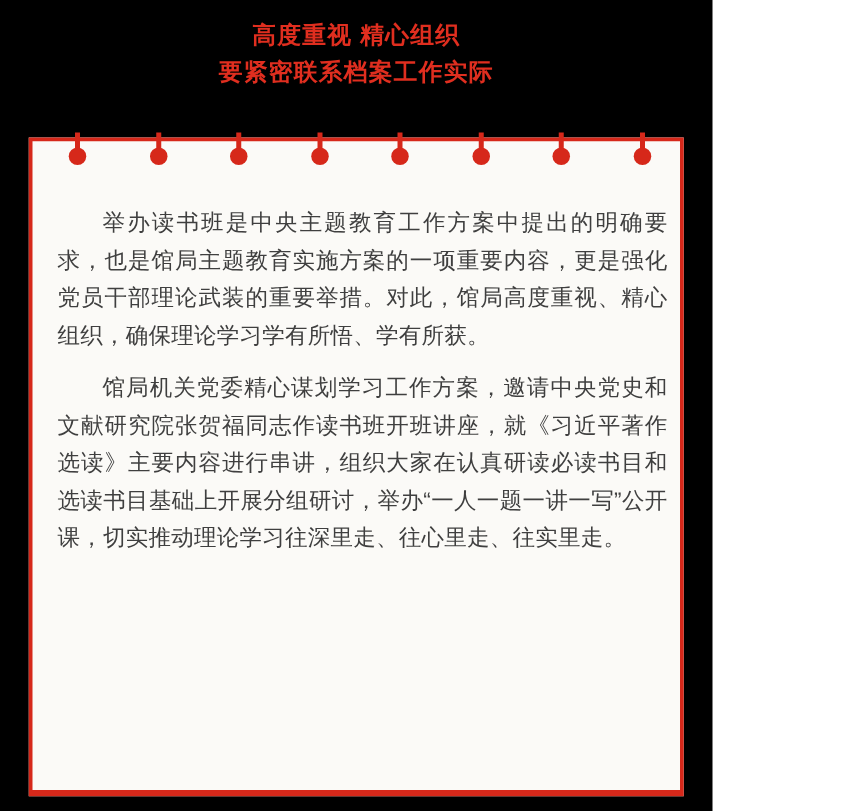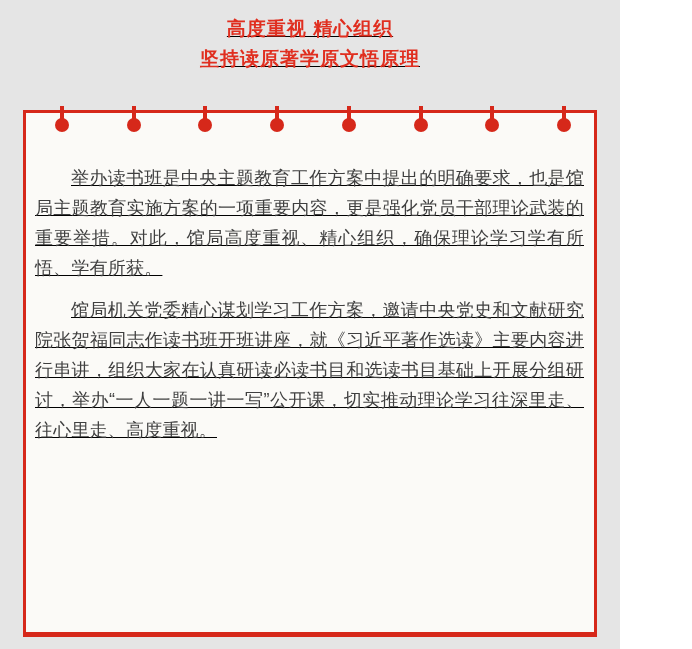--- a/index.html
+++ b/index.html
@@ -10,25 +10,24 @@
   }
   * { box-sizing: border-box; }
   html, body {
     margin: 0;
     padding: 0;
     background: #ffffff;
     font-family: "Liberation Sans", "DejaVu Sans", sans-serif;
   }
   .page {
     position: relative;
-    width: 620px;
+    width: 570px;
     height: 649px;
-    background: #e5e5e5;
+    background: #000000;
     overflow: hidden;
-    text-decoration: underline;
   }
   .page-title {
     padding-top: 14px;
     text-align: center;
     color: var(--title-red);
     font-weight: bold;
     font-size: 19px;
     line-height: 30px;
     letter-spacing: 1px;
   }
@@ -60,52 +59,52 @@
     position: absolute;
     top: 12px;
     left: 50%;
     transform: translateX(-50%);
     width: 14px;
     height: 14px;
     border-radius: 50%;
     background: var(--accent);
   }
   .article-body {
-    padding: 50px 10px 0 9px;
+    padding: 50px 10px 0 20px;
     font-size: 18px;
     line-height: 30px;
     color: var(--body-text);
     text-align: justify;
     letter-spacing: 0.2px;
   }
   .article-body p {
     margin: 0 0 12px 0;
     text-indent: 2em;
   }
 </style>
 </head>
 <body>
 
 <div class="page">
 
   <div class="page-title">
     <div>高度重视 精心组织</div>
-    <div>坚持读原著学原文悟原理</div>
+    <div>要紧密联系档案工作实际</div>
   </div>
 
   <div class="content-box">
     <div class="pins">
         <div class="pin"></div>
         <div class="pin"></div>
         <div class="pin"></div>
         <div class="pin"></div>
         <div class="pin"></div>
         <div class="pin"></div>
         <div class="pin"></div>
         <div class="pin"></div>
       </div>
     <div class="article-body">
       <p>举办读书班是中央主题教育工作方案中提出的明确要求，也是馆局主题教育实施方案的一项重要内容，更是强化党员干部理论武装的重要举措。对此，馆局高度重视、精心组织，确保理论学习学有所悟、学有所获。</p>
-      <p>馆局机关党委精心谋划学习工作方案，邀请中央党史和文献研究院张贺福同志作读书班开班讲座，就《习近平著作选读》主要内容进行串讲，组织大家在认真研读必读书目和选读书目基础上开展分组研讨，举办“一人一题一讲一写”公开课，切实推动理论学习往深里走、往心里走、高度重视。</p>
+      <p>馆局机关党委精心谋划学习工作方案，邀请中央党史和文献研究院张贺福同志作读书班开班讲座，就《习近平著作选读》主要内容进行串讲，组织大家在认真研读必读书目和选读书目基础上开展分组研讨，举办“一人一题一讲一写”公开课，切实推动理论学习往深里走、往心里走、往实里走。</p>
     </div>
   </div>
 
 </div>
 
 </body></html>

